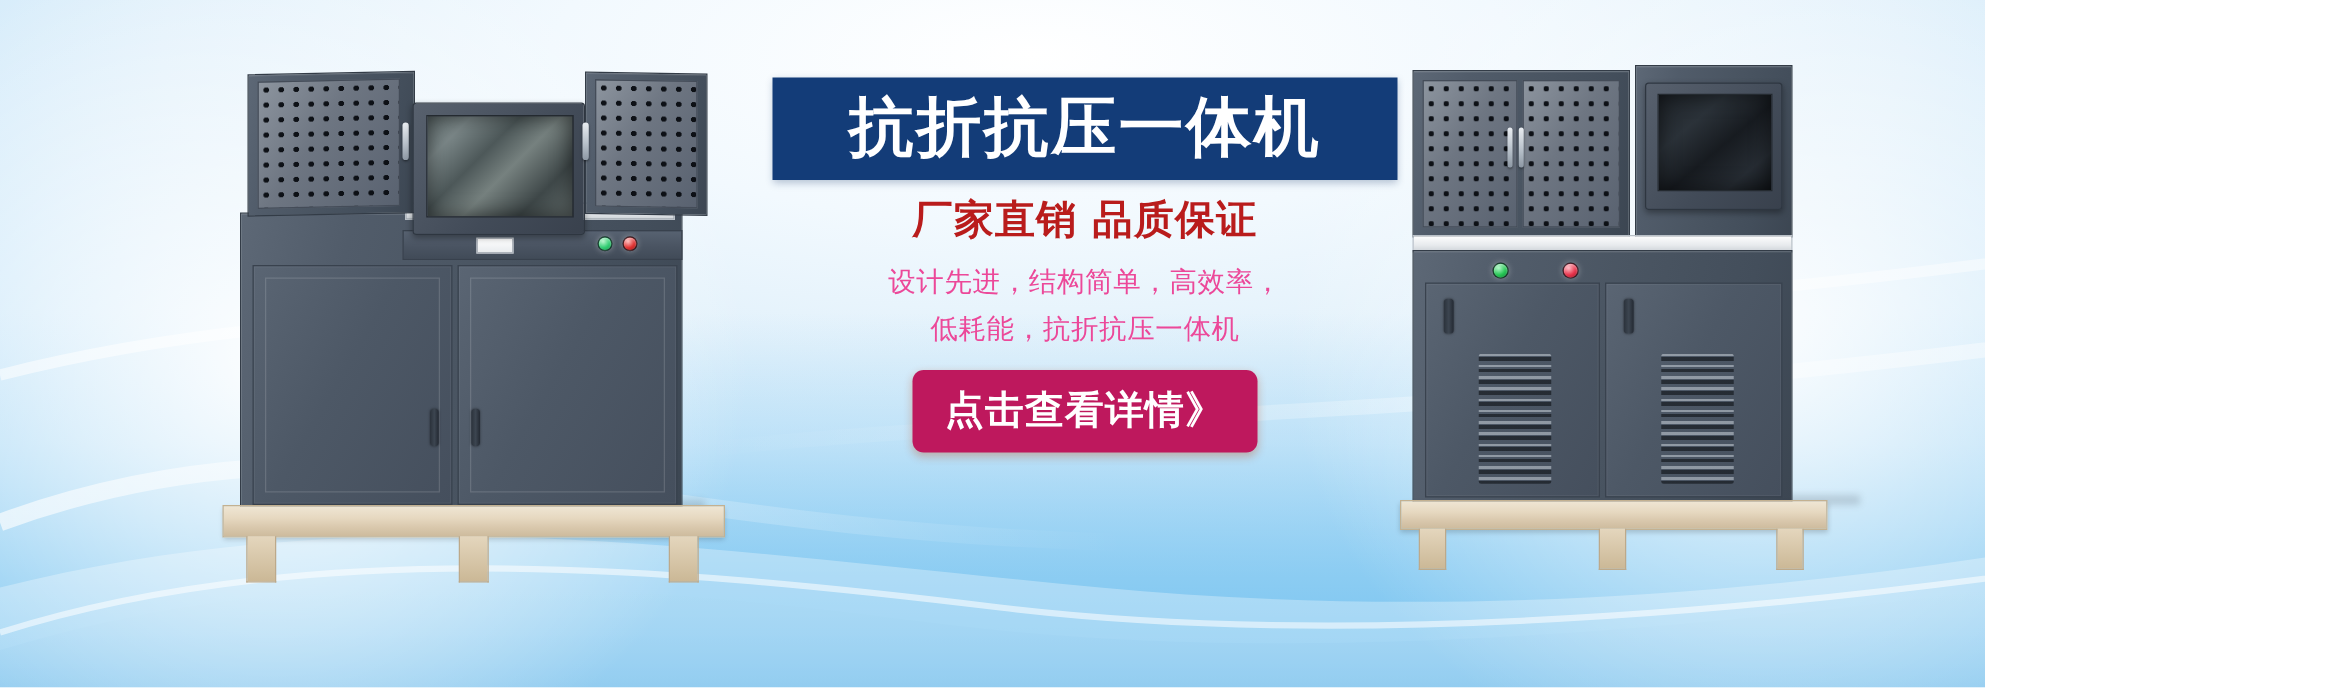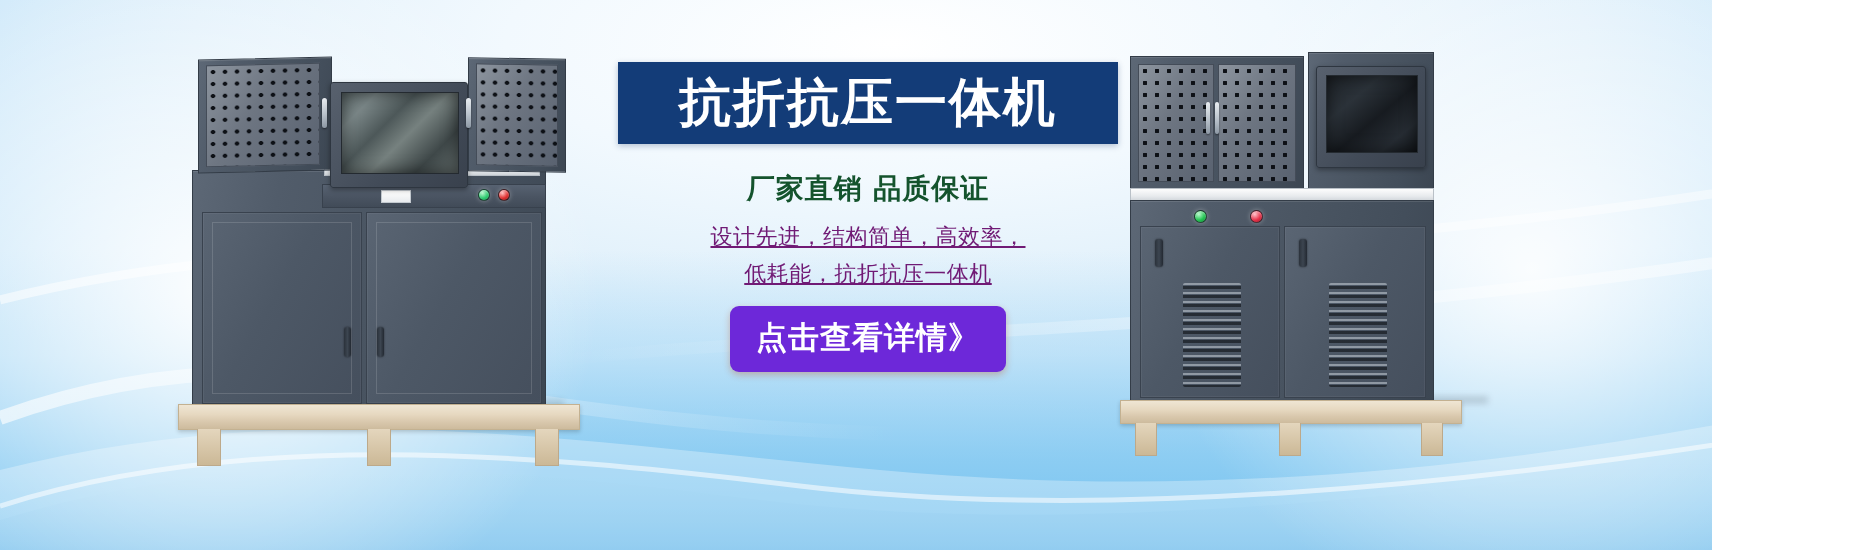--- a/index.html
+++ b/index.html
@@ -1,20 +1,20 @@
 <!DOCTYPE html>
 <html><head>
 <meta charset="utf-8">
 <style>
   html,body{margin:0;padding:0;background:#fff;}
   body{font-family:"Liberation Sans","DejaVu Sans",sans-serif;}
 
   .banner{
     position:relative;
-    width:1712px;height:550px;
+    width:1588px;height:550px;
     overflow:hidden;
     background:#ffffff;
   }
 
   
   .bg-base{
     position:absolute;inset:0;
     background:
       radial-gradient(1200px 420px at 52% 8%, #ffffff 0%, #f2f9fe 32%, #e2f1fb 58%, #cfe9fa 80%, #bfe2f8 100%);
   }
@@ -155,42 +155,41 @@
   .line-orange{
     margin-top:20px;
     color:#ec5f18;
     font-family:"DejaVu Sans","Liberation Sans",sans-serif;
     font-weight:bold;
     font-size:32px;
     letter-spacing:1px;
     white-space:nowrap;
   }
   .line-blue{
-    margin-top:26px;
-    color:#14532d;
+    margin-top:10px;
+    color:#b91c1c;
     font-family:"DejaVu Sans","Liberation Sans",sans-serif;
     font-weight:bold;
-    font-size:28px;
+    font-size:32px;
     letter-spacing:1px;
     white-space:nowrap;
   }
   .line-body{
     margin-top:12px;
-    color:#701a75;
+    color:#ec4899;
     font-family:"DejaVu Sans","Liberation Sans",sans-serif;
     font-size:22px;
     line-height:1.5;
     letter-spacing:.5px;
     white-space:nowrap;
-    text-decoration:underline;
   }
   .cta-wrap{margin-top:16px;}
   .cta{
     display:inline-block;
-    background:#6d28d9;
+    background:#be185d;
     color:#ffffff;
     font-family:"DejaVu Sans","Liberation Sans",sans-serif;
     font-weight:bold;
     font-size:31px;
     letter-spacing:1px;
     padding:11px 26px 13px;
     border-radius:9px;
     border:none;
     cursor:pointer;
     box-shadow:0 3px 7px rgba(190,70,20,.32);

